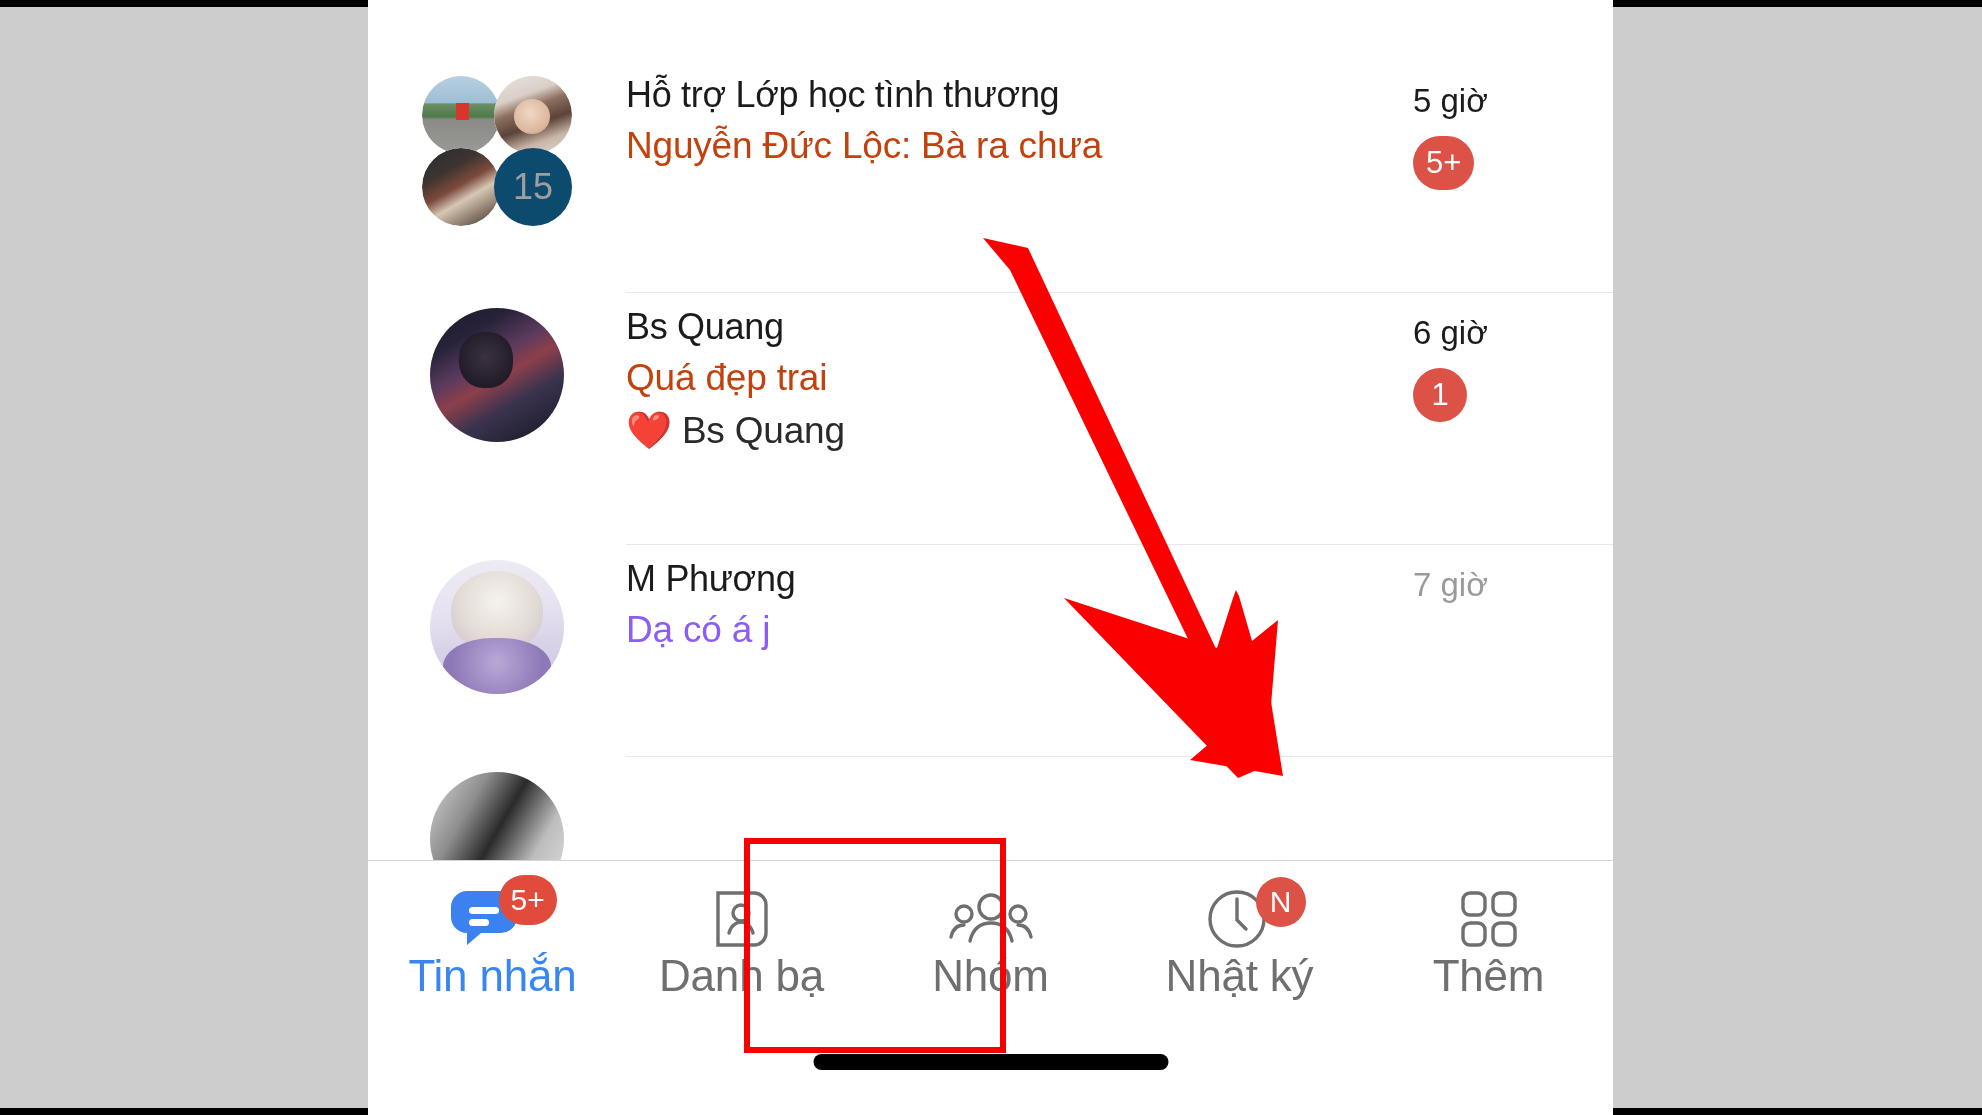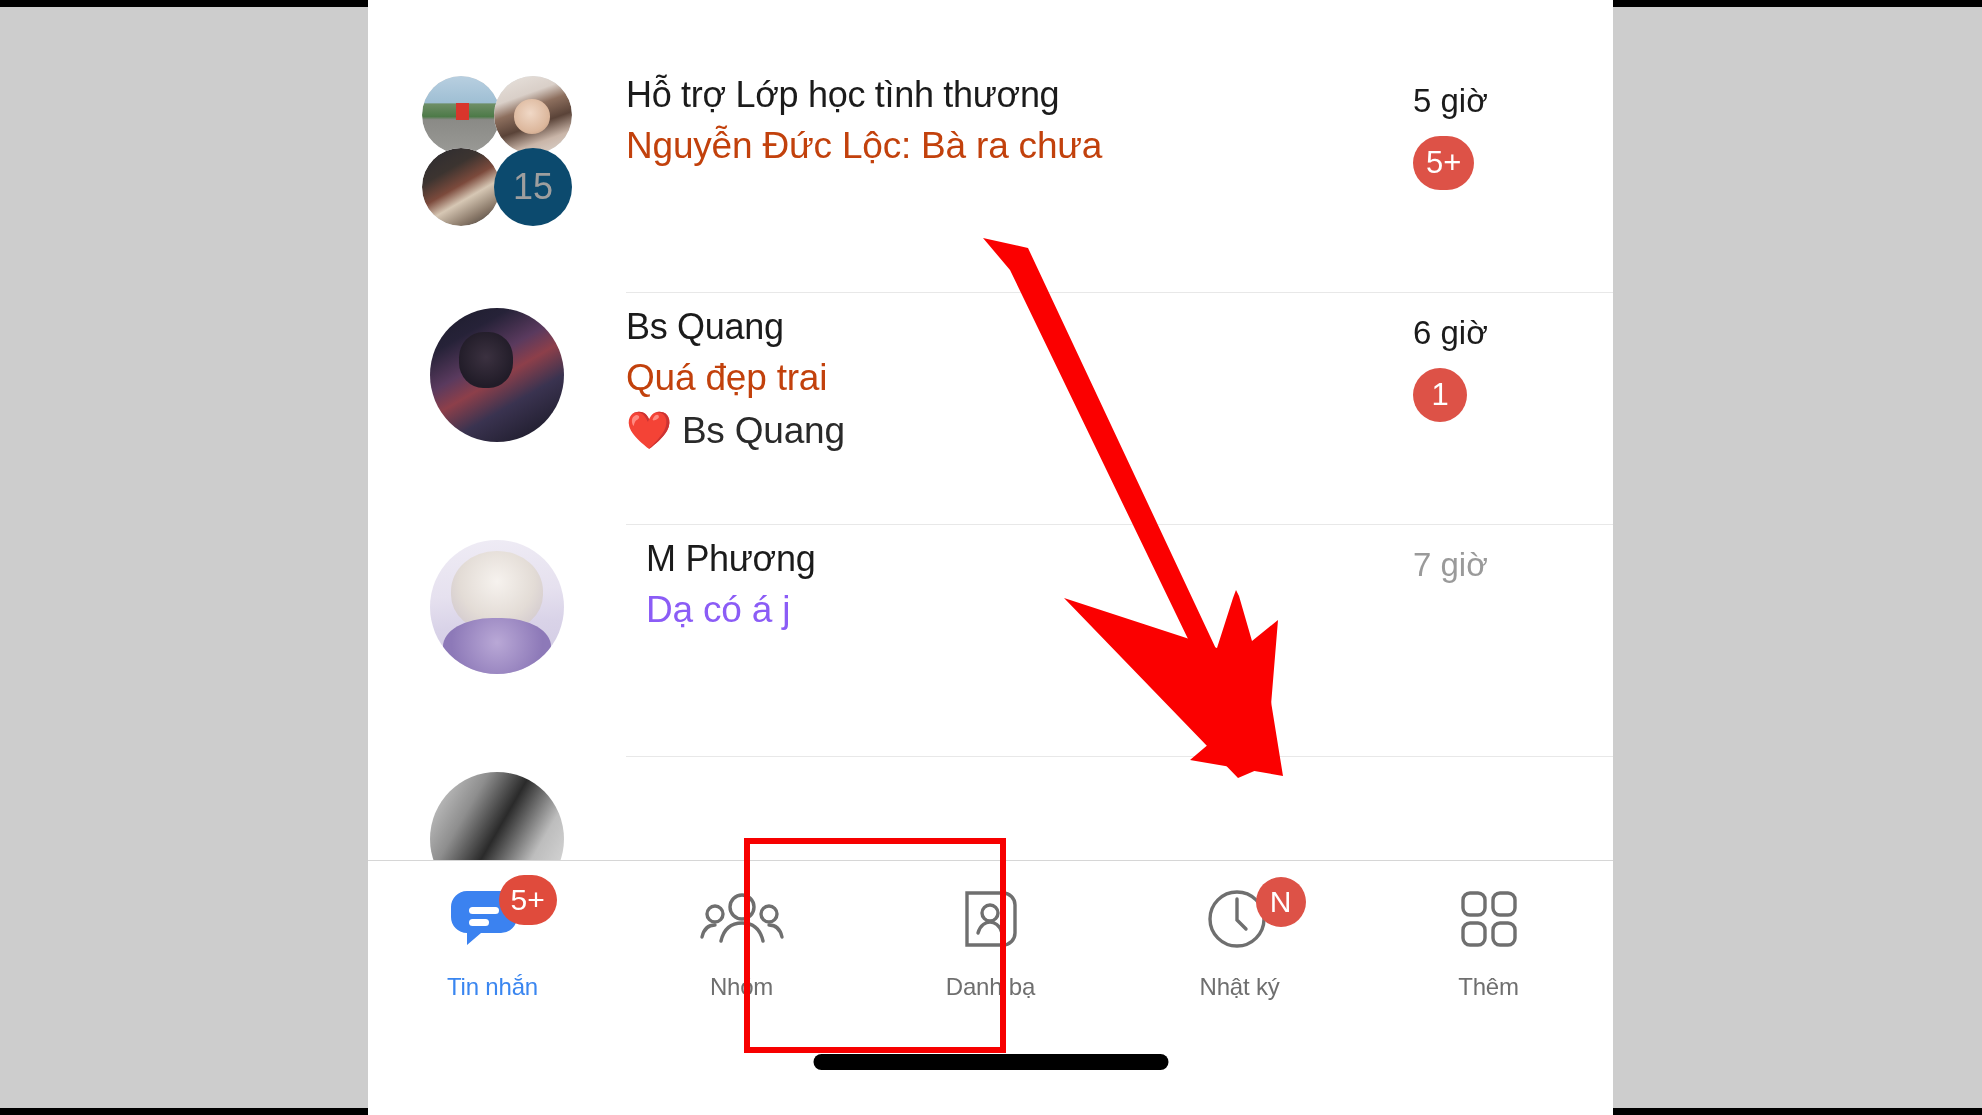--- a/index.html
+++ b/index.html
@@ -132,21 +132,21 @@
     position: absolute; left: 0; right: 0; top: 860px; height: 193px;
     background: #fff; border-top: 1px solid #d6d6d6;
     display: flex;
   }
   .tab {
     flex: 1 1 0; display: flex; flex-direction: column;
     align-items: center; justify-content: flex-start; padding-top: 26px;
     position: relative; cursor: pointer;
   }
   .tab .ico { height: 64px; display: flex; align-items: center; justify-content: center; position: relative; }
-  .tab .lbl { margin-top: 22px; font-size: 24px; color: #6f6f6f; letter-spacing: -0.2px; }
+  .tab .lbl { font-size: 44px; color: #6f6f6f; letter-spacing: -0.2px; }
   .tab.active .lbl { color: #3a86f0; }
 
   .tab-badge {
     position: absolute; display: inline-flex; align-items: center; justify-content: center;
     height: 50px; min-width: 50px; padding: 0 12px; border-radius: 25px;
     background: #dd5247; color: #fff; font-size: 30px;
   }
   .tab-badge.msg { left: 52px; top: -12px; background: #e04b3c; }
   .tab-badge.diary { left: 50px; top: -10px; }
 
@@ -217,21 +217,21 @@
             <span>❤️</span>
             <span>Bs Quang</span>
           </div>
         </div>
         <div class="meta-col">
           <div class="time">6 giờ</div>
           <div class="badge">1</div>
         </div>
       </div>
 
-      <div class="row" style="top:524px;height:232px;gap:20px;">
+      <div class="row" style="top:544px;height:232px;">
         <div class="sep"></div>
         <div class="avatar-col">
           <div class="av-single ph-phuong"></div>
         </div>
         <div class="txt-col">
           <div class="name">M Phương</div>
           <div class="preview muted">Dạ có á j</div>
         </div>
         <div class="meta-col">
           <div class="time muted">7 giờ</div>
@@ -252,49 +252,49 @@
       <div class="tab active">
         <div class="ico">
           <svg width="92" height="64" viewBox="0 0 92 64">
             <path d="M20 4h34a16 16 0 0 1 16 16v10a16 16 0 0 1-16 16H34l-14 12V46h-0a16 16 0 0 1-16-16V20A16 16 0 0 1 20 4z" fill="#3b82f0"></path>
             <rect x="22" y="20" width="30" height="7" rx="3.5" fill="#fff"></rect>
             <rect x="22" y="32" width="20" height="7" rx="3.5" fill="#fff"></rect>
           </svg>
           <span class="tab-badge msg">5+</span>
         </div>
         <div class="lbl">Tin nhắn</div>
+      </div>
+
+      <div class="tab">
+        <div class="ico">
+          <svg width="64" height="64" viewBox="0 0 64 64" fill="none" stroke="#6f6f6f" stroke-width="3.4">
+            <path d="M8 6h36a12 12 0 0 1 12 12v28a12 12 0 0 1-12 12H8z"></path>
+            <circle cx="31" cy="26" r="8"></circle>
+            <path d="M19 46c2-8 8-11 12-11s10 3 12 11" stroke-linecap="round"></path>
+          </svg>
+        </div>
+        <div class="lbl">Danh bạ</div>
       </div>
 
       <div class="tab">
         <div class="ico">
           <svg width="86" height="64" viewBox="0 0 86 64" fill="none" stroke="#6f6f6f" stroke-width="3.4" stroke-linecap="round">
             <circle cx="43" cy="20" r="12"></circle>
             <path d="M22 54c3-13 11-18 21-18s18 5 21 18"></path>
             <circle cx="16" cy="27" r="8"></circle>
             <path d="M3 50c2-9 7-12 13-12"></path>
             <circle cx="70" cy="27" r="8"></circle>
             <path d="M83 50c-2-9-7-12-13-12"></path>
           </svg>
         </div>
         <div class="lbl">Nhóm</div>
       </div>
 
       <div class="tab">
         <div class="ico">
-          <svg width="64" height="64" viewBox="0 0 64 64" fill="none" stroke="#6f6f6f" stroke-width="3.4">
-            <path d="M8 6h36a12 12 0 0 1 12 12v28a12 12 0 0 1-12 12H8z"></path>
-            <circle cx="31" cy="26" r="8"></circle>
-            <path d="M19 46c2-8 8-11 12-11s10 3 12 11" stroke-linecap="round"></path>
-          </svg>
-        </div>
-        <div class="lbl">Danh bạ</div>
-      </div>
-
-      <div class="tab">
-        <div class="ico">
           <svg width="68" height="64" viewBox="0 0 68 64" fill="none" stroke="#6f6f6f" stroke-width="3.4" stroke-linecap="round">
             <circle cx="31" cy="32" r="27"></circle>
             <path d="M31 12v21l9 9"></path>
           </svg>
           <span class="tab-badge diary">N</span>
         </div>
         <div class="lbl">Nhật ký</div>
       </div>
 
       <div class="tab">

